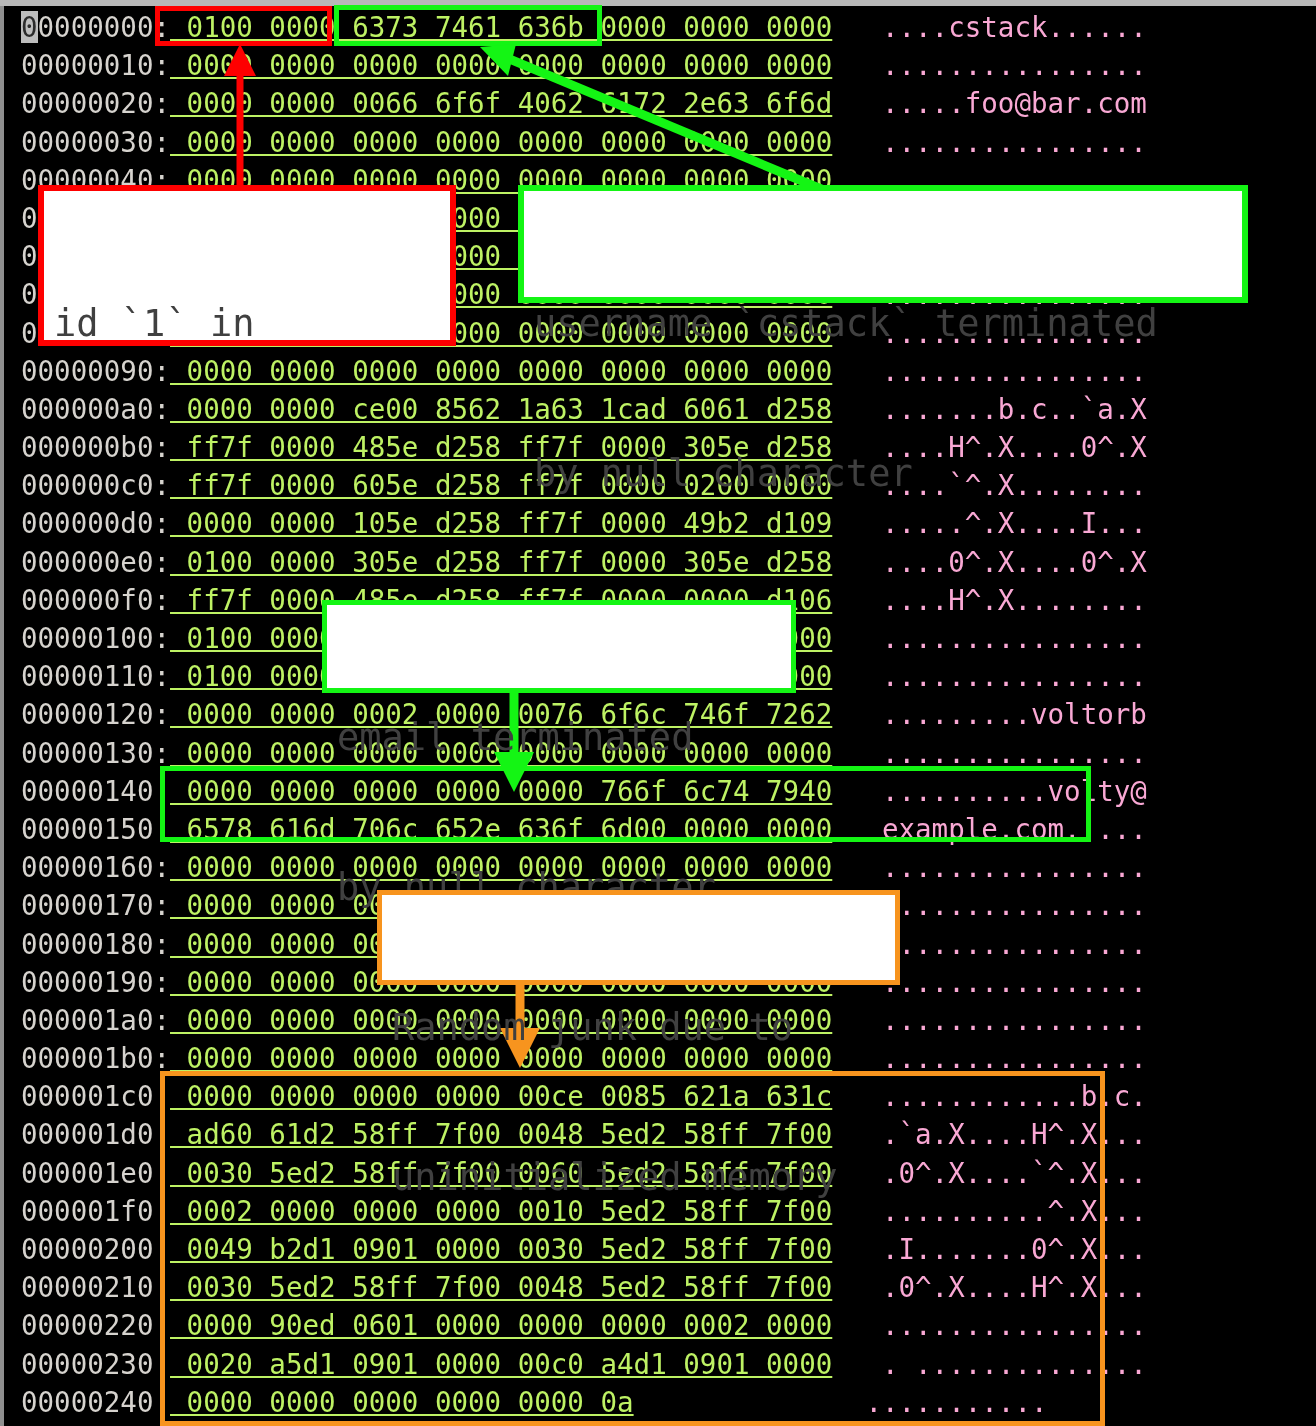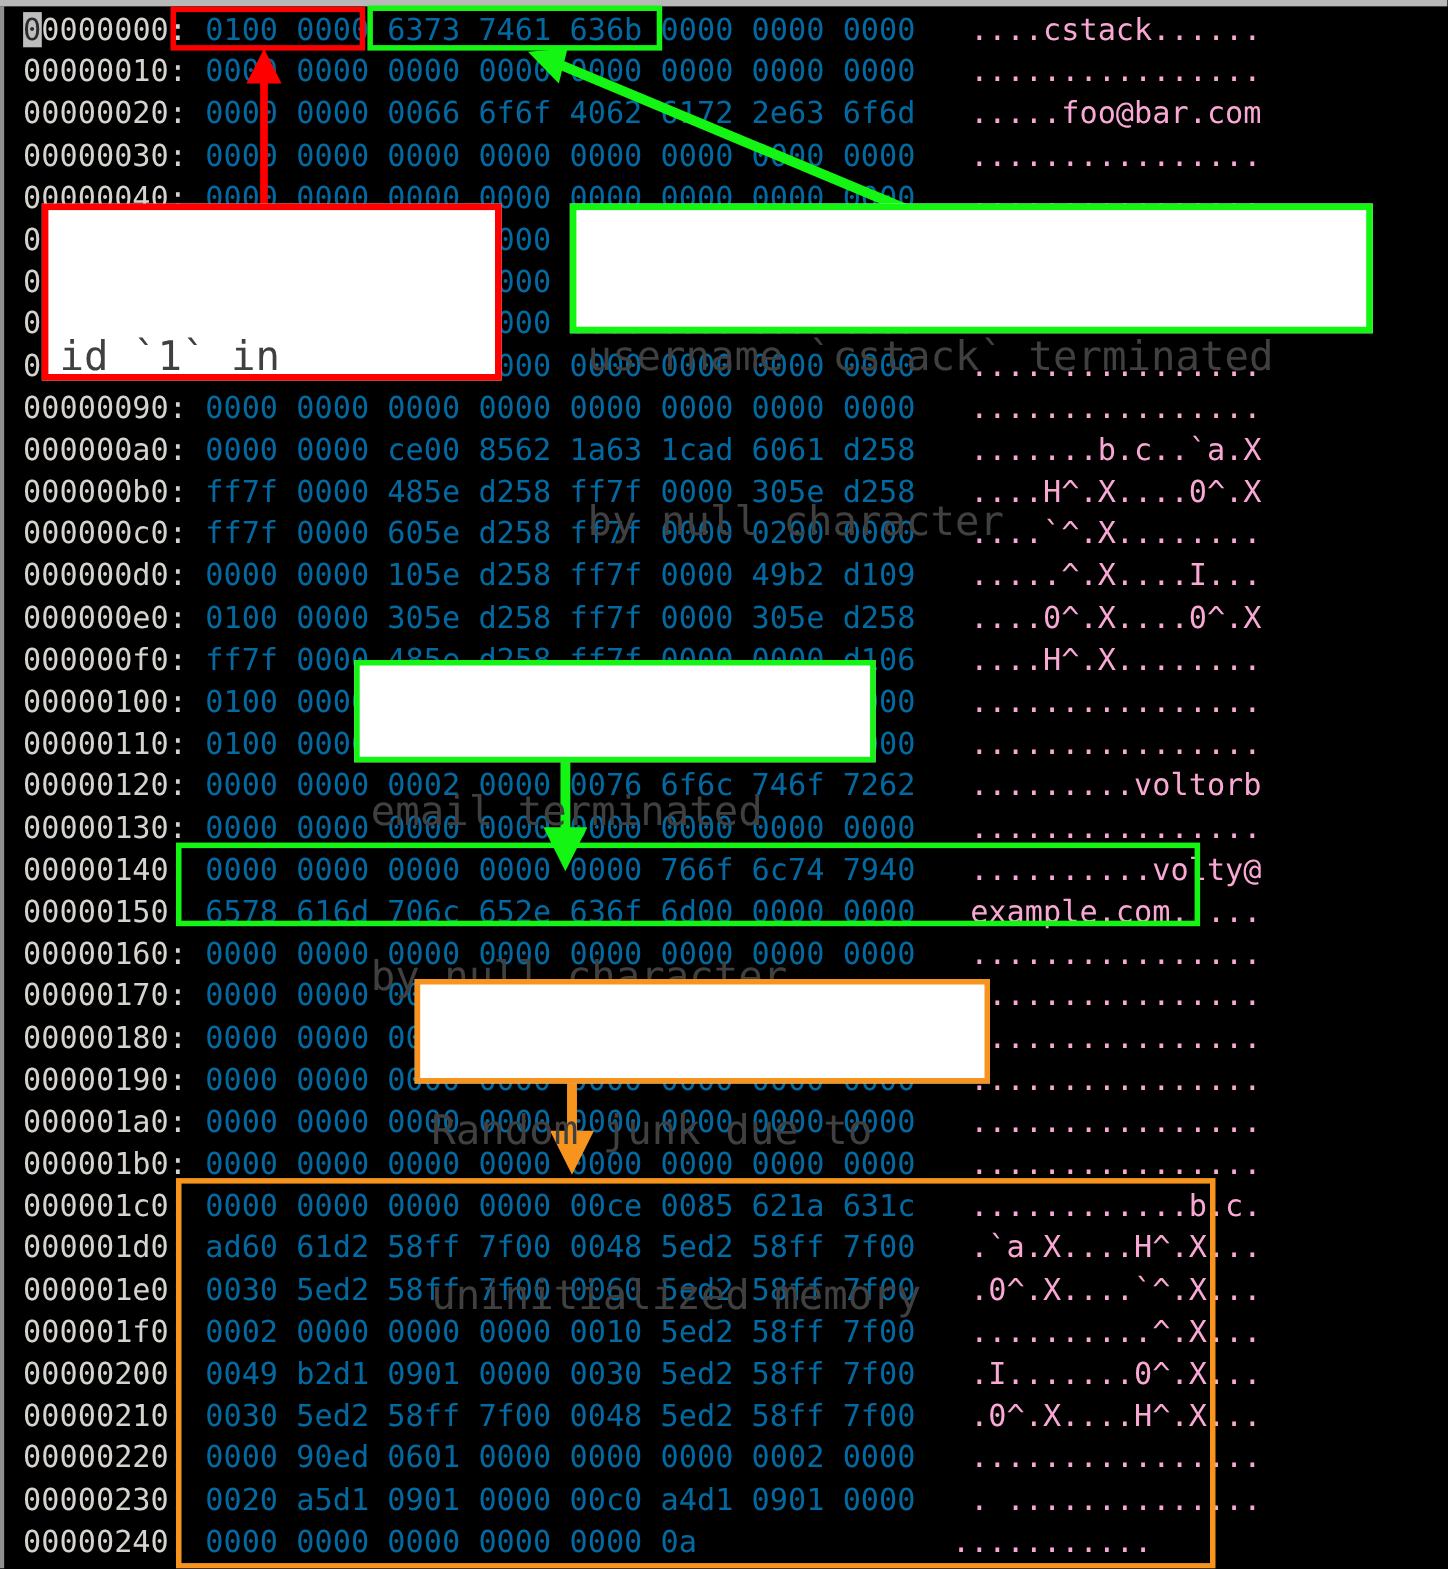--- a/index.html
+++ b/index.html
@@ -40,21 +40,21 @@
     background: #000000;
     color: #d6d3ce;
     font-size: 27.5px;
     line-height: 38.2px;
     letter-spacing: 0px;
     white-space: pre;
     padding-top: 2px;
   }
   .hexrow { display: block; height: 38.2px; white-space: pre; }
   .offset { color: #d6d3ce; padding-left: 17px; }
-  .bytes  { color: #0369a1; }
+  .bytes  { color: #bef264; text-decoration: underline; }
   .ascii  { color: #f9a8d4; }
   .cursor { background: #bdbdbd; color: #2b2b2b; }
 
   
   .hl-box {
     position: absolute;
     border-style: solid;
     background: transparent;
     pointer-events: none;
   }

